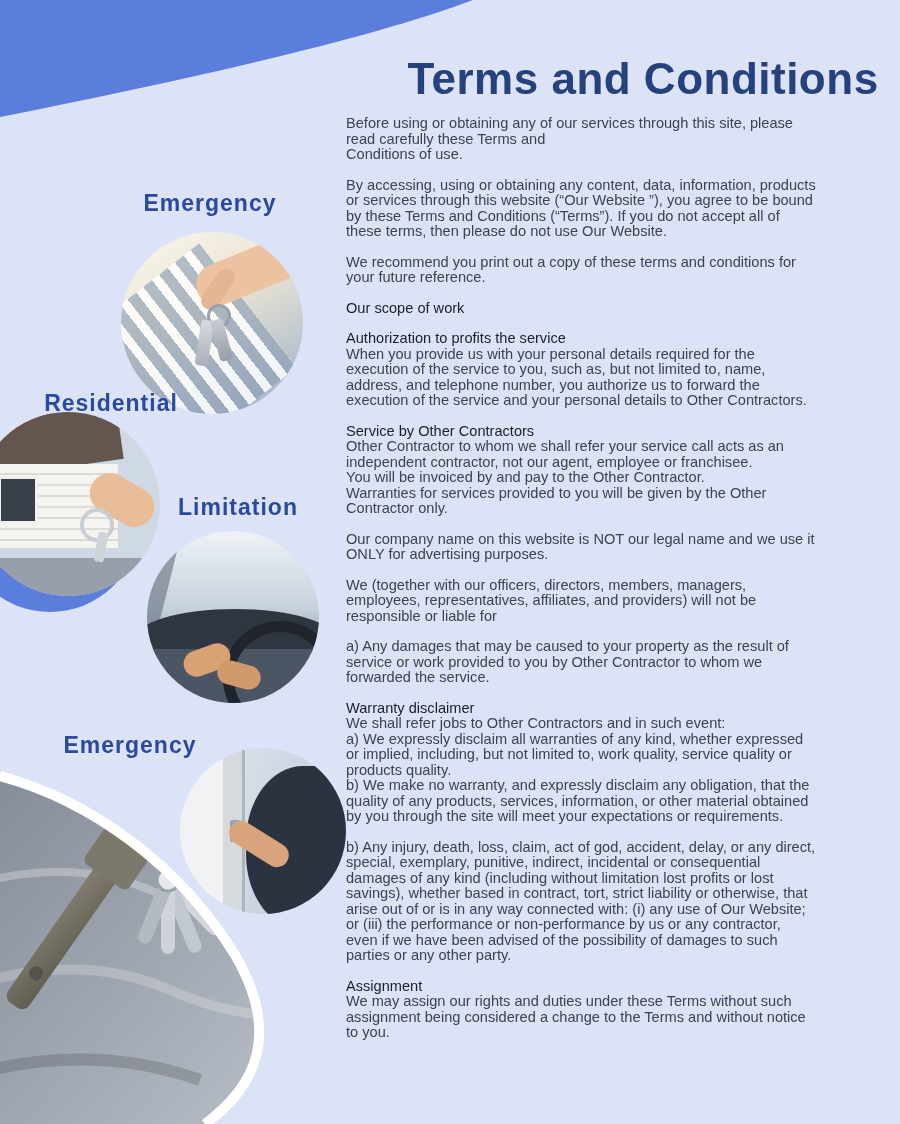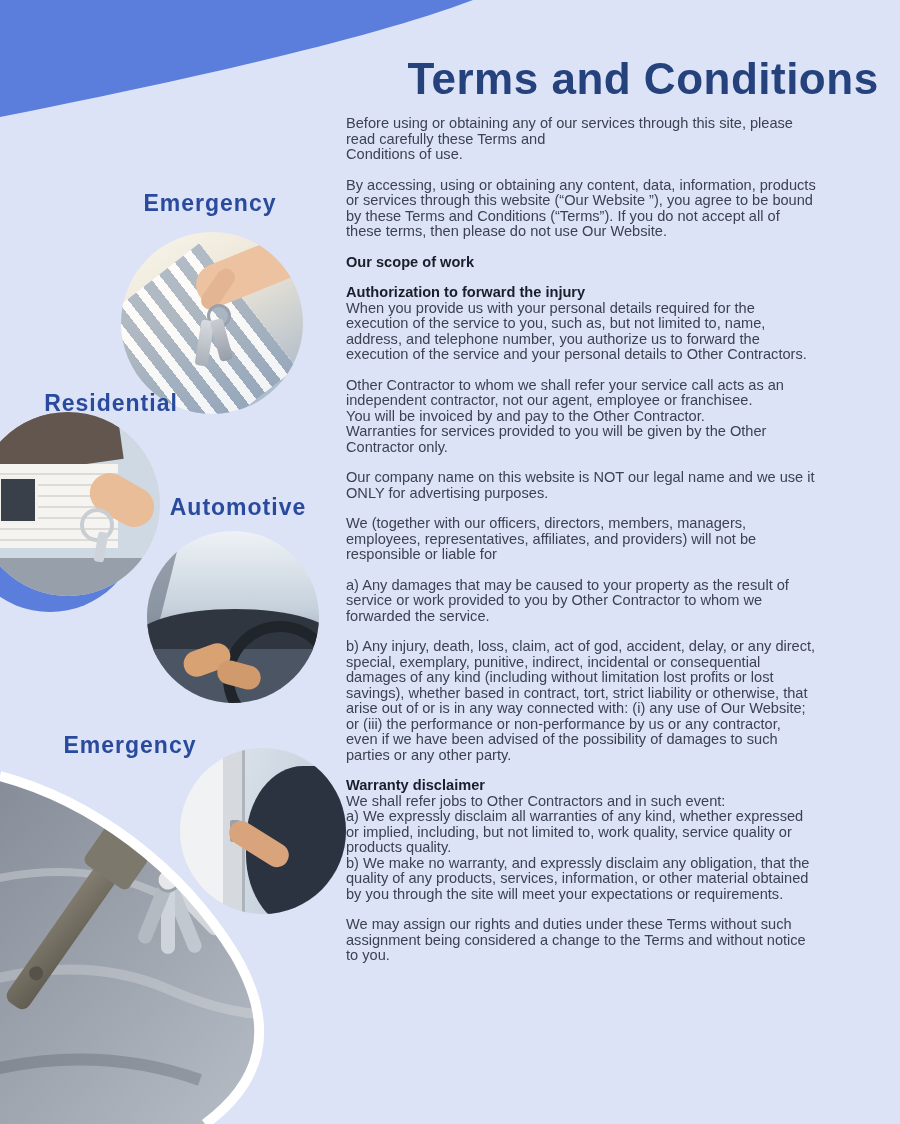--- a/index.html
+++ b/index.html
@@ -10,21 +10,21 @@
   }
   
   .swoosh{position:absolute;left:0;top:0;z-index:1;}
   
   .main{position:absolute;left:346px;top:54px;width:548px;z-index:3;}
   .page-title{
     font-size:44px;font-weight:700;letter-spacing:.5px;color:#25427d;
     text-align:center;padding-left:46px;margin:0 0 12px 0;
   }
   .block{margin-bottom:15px;}
-  .block .h{font-size:14.6px;line-height:15.5px;font-weight:700;color:#181f2b;}
+  .block .h{font-size:14.6px;line-height:15.5px;font-weight:400;color:#181f2b;}
   .block .h:empty{display:none;}
   .block .t{font-size:14.6px;line-height:15.5px;color:#3c4251;white-space:pre-line;}
   
   .svc-label{
     position:absolute;z-index:4;font-weight:700;font-size:23px;letter-spacing:1px;
     color:#2a4a9e;text-align:center;
   }
   .lbl-commercial{left:112px;top:190px;width:196px;}
   .lbl-residential{left:0px;top:390px;width:150px;margin-left:36px;}
   .lbl-automotive{left:150px;top:494px;width:176px;}
@@ -86,21 +86,21 @@
 </style>
 </head>
 <body>
 
 <svg class="swoosh" width="900" height="130" viewBox="0 0 900 130">
   <path d="M0,0 L473,0 C372,38 196,78 0,117 Z" fill="#5b7edc"></path>
 </svg>
 
 <div class="svc-label lbl-commercial">Emergency</div>
 <div class="svc-label lbl-residential">Residential</div>
-<div class="svc-label lbl-automotive">Automotive</div>
+<div class="svc-label lbl-automotive">Limitation</div>
 <div class="svc-label lbl-emergency">Emergency</div>
 
 <div class="circle c-com">
   <div class="com-bldg"></div>
   <div class="com-hand"></div>
   <div class="com-thumb"></div>
   <div class="com-ring"></div>
   <div class="com-key1"></div>
   <div class="com-key2"></div>
 </div>
@@ -189,30 +189,36 @@
 Conditions of use.</div>
   </div>
   <div class="block">
 
     <div class="t">By accessing, using or obtaining any content, data, information, products
 or services through this website (“Our Website ”), you agree to be bound
 by these Terms and Conditions (“Terms”). If you do not accept all of
 these terms, then please do not use Our Website.</div>
   </div>
   <div class="block">
+
+    <div class="t">We recommend you print out a copy of these terms and conditions for
+your future reference.</div>
+  </div>
+  <div class="block">
     <div class="h">Our scope of work</div>
   </div>
   <div class="block">
-    <div class="h">Authorization to forward the injury</div>
+    <div class="h">Authorization to profits the service</div>
     <div class="t">When you provide us with your personal details required for the
 execution of the service to you, such as, but not limited to, name,
 address, and telephone number, you authorize us to forward the
 execution of the service and your personal details to Other Contractors.</div>
   </div>
   <div class="block">
+    <div class="h">Service by Other Contractors</div>
     <div class="t">Other Contractor to whom we shall refer your service call acts as an
 independent contractor, not our agent, employee or franchisee.
 You will be invoiced by and pay to the Other Contractor.
 Warranties for services provided to you will be given by the Other
 Contractor only.</div>
   </div>
   <div class="block">
 
     <div class="t">Our company name on this website is NOT our legal name and we use it
 ONLY for advertising purposes.</div>
@@ -220,40 +226,41 @@
   <div class="block">
     <div class="t">We (together with our officers, directors, members, managers,
 employees, representatives, affiliates, and providers) will not be
 responsible or liable for</div>
   </div>
   <div class="block">
 
     <div class="t">a) Any damages that may be caused to your property as the result of
 service or work provided to you by Other Contractor to whom we
 forwarded the service.</div>
+  </div>
+  <div class="block">
+    <div class="h">Warranty disclaimer</div>
+    <div class="t">We shall refer jobs to Other Contractors and in such event:
+a) We expressly disclaim all warranties of any kind, whether expressed
+or implied, including, but not limited to, work quality, service quality or
+products quality.
+b) We make no warranty, and expressly disclaim any obligation, that the
+quality of any products, services, information, or other material obtained
+by you through the site will meet your expectations or requirements.</div>
   </div>
   <div class="block">
 
     <div class="t">b) Any injury, death, loss, claim, act of god, accident, delay, or any direct,
 special, exemplary, punitive, indirect, incidental or consequential
 damages of any kind (including without limitation lost profits or lost
 savings), whether based in contract, tort, strict liability or otherwise, that
 arise out of or is in any way connected with: (i) any use of Our Website;
 or (iii) the performance or non-performance by us or any contractor,
 even if we have been advised of the possibility of damages to such
 parties or any other party.</div>
   </div>
   <div class="block">
-    <div class="h">Warranty disclaimer</div>
-    <div class="t">We shall refer jobs to Other Contractors and in such event:
-a) We expressly disclaim all warranties of any kind, whether expressed
-or implied, including, but not limited to, work quality, service quality or
-products quality.
-b) We make no warranty, and expressly disclaim any obligation, that the
-quality of any products, services, information, or other material obtained
-by you through the site will meet your expectations or requirements.</div>
-  </div>
-  <div class="block">
+    <div class="h">Assignment</div>
     <div class="t">We may assign our rights and duties under these Terms without such
 assignment being considered a change to the Terms and without notice
 to you.</div>
   </div>
 </div>
 
 </body></html>

